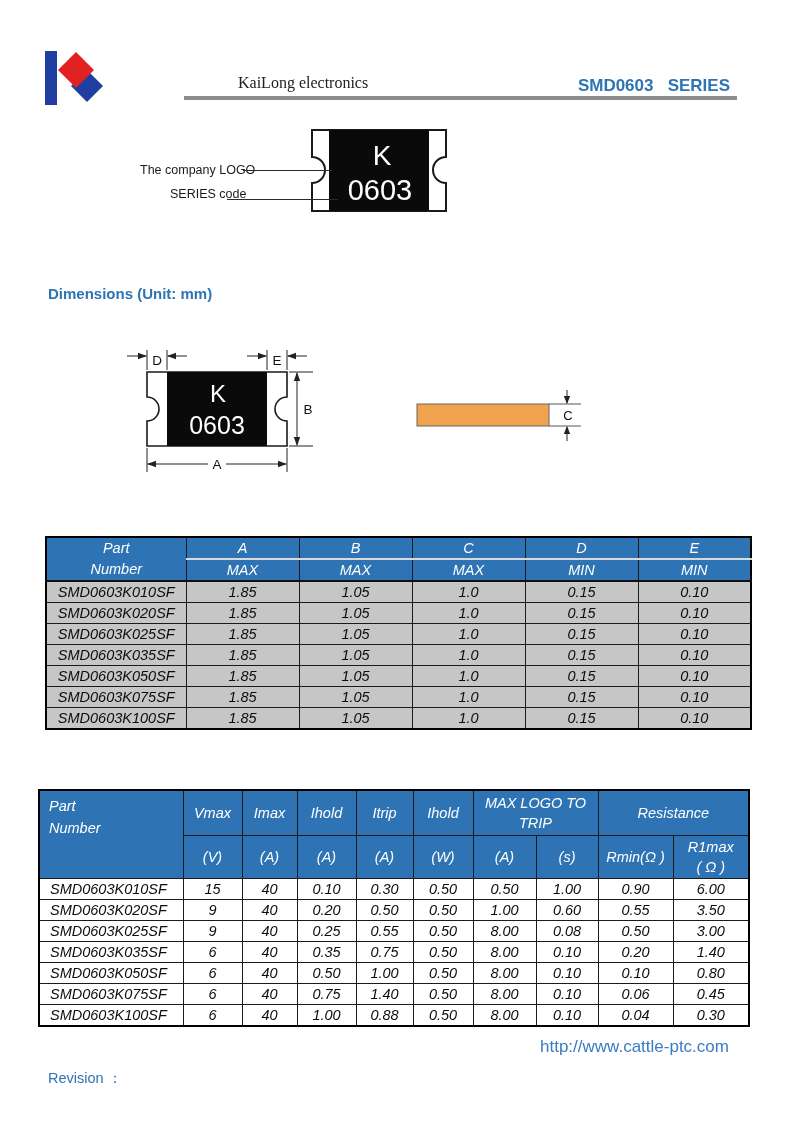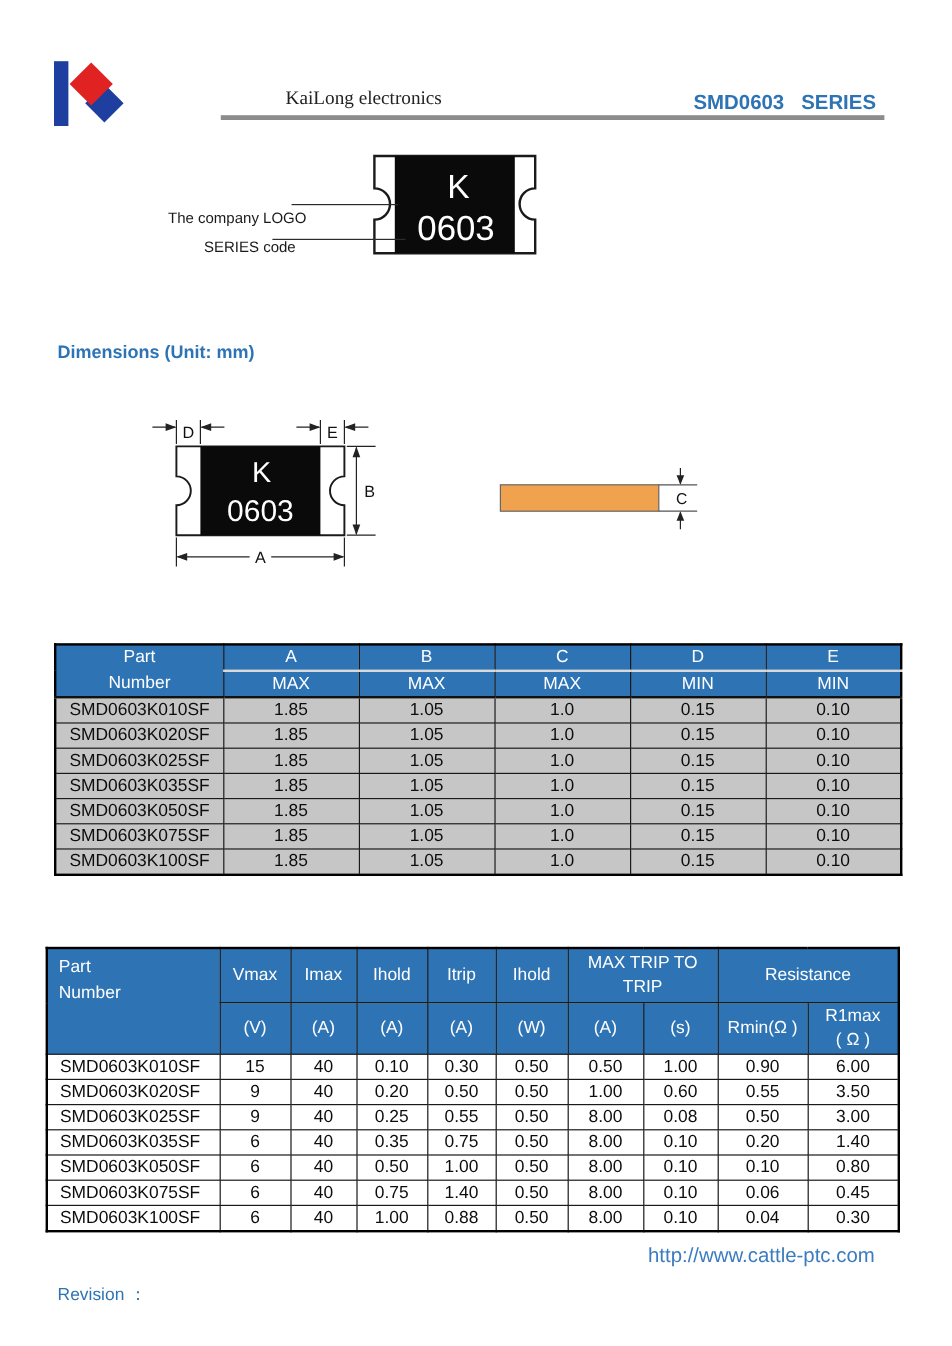--- a/index.html
+++ b/index.html
@@ -9,39 +9,39 @@
   
   .logo-icon{position:absolute;left:44px;top:49px;width:62px;height:58px;}
   .logo-cn{position:absolute;left:104px;top:52px;font-size:36px;font-weight:bold;font-style:italic;
            font-family:"DejaVu Sans", sans-serif;letter-spacing:2px;color:#1a1a1a;}
   .logo-en{position:absolute;left:238px;top:74px;font-size:16px;font-family:"Liberation Serif", serif;color:#222;}
   .series-title{position:absolute;right:63px;top:76px;font-size:17px;font-weight:bold;color:#2E74B5;white-space:pre;}
   .header-rule{position:absolute;left:184px;top:96px;width:553px;height:4px;background:#8C8C8C;}
 
   
   .chip-illus{position:absolute;left:310px;top:128px;width:138px;height:85px;}
-  .callout{position:absolute;font-size:12.5px;color:#1a1a1a;margin-top:12px;}
+  .callout{position:absolute;font-size:12.5px;color:#1a1a1a;}
   .callout-logo{left:140px;top:163px;}
   .callout-series{left:170px;top:187px;}
   .leader{position:absolute;height:0;border-top:1.5px solid #2b2b2b;}
   .leader-1{left:243px;top:170px;width:89px;}
   .leader-2{left:227px;top:199px;width:111px;}
 
   
   .section-heading{position:absolute;left:48px;font-size:15px;font-weight:bold;color:#2E74B5;}
   .h-dim{top:285px;}
   .h-elec{top:750px;}
 
   
   .topview{position:absolute;left:123px;top:332px;width:195px;height:150px;}
   .sideview{position:absolute;left:415px;top:388px;width:175px;height:55px;}
 
   
   .dim-table-wrap{position:absolute;left:45px;top:536px;}
-  table{border-collapse:collapse;table-layout:fixed;}
+  table{border-collapse:collapse;table-layout:fixed;font-style:italic;}
   .dim-table{width:705px;font-size:14.5px;border:2px solid #000;}
   .dim-table th,.dim-table td{border:1px solid #1a1a1a;text-align:center;padding:0;}
   .dim-table thead th{background:#2E74B5;color:#fff;font-weight:normal;height:20px;}
   .dim-table thead th.ltr{border-bottom:2px solid #D9D9D9;}
   .dim-table thead th.pn{line-height:1.45;}
   .dim-table tbody td{background:#C6C6C6;height:20px;color:#0d0d0d;}
   .dim-table tbody tr:first-child td{border-top:2px solid #111;}
 
   
   .elec-table-wrap{position:absolute;left:38px;top:789px;}
@@ -255,21 +255,21 @@
           <th class="pn" rowspan="2">
             <div>Part</div>
             <div>Number</div>
           </th>
           <th>Vmax</th>
           <th>Imax</th>
           <th>Ihold</th>
           <th>Itrip</th>
           <th>Ihold</th>
           <th colspan="2" class="two-line">
-            <div>MAX TRIP TO</div>
+            <div>MAX LOGO TO</div>
             <div>TRIP</div>
           </th>
           <th colspan="2">Resistance</th>
         </tr>
         <tr class="r2">
           <th>(V)</th>
           <th>(A)</th>
           <th>(A)</th>
           <th>(A)</th>
           <th>(W)</th>

